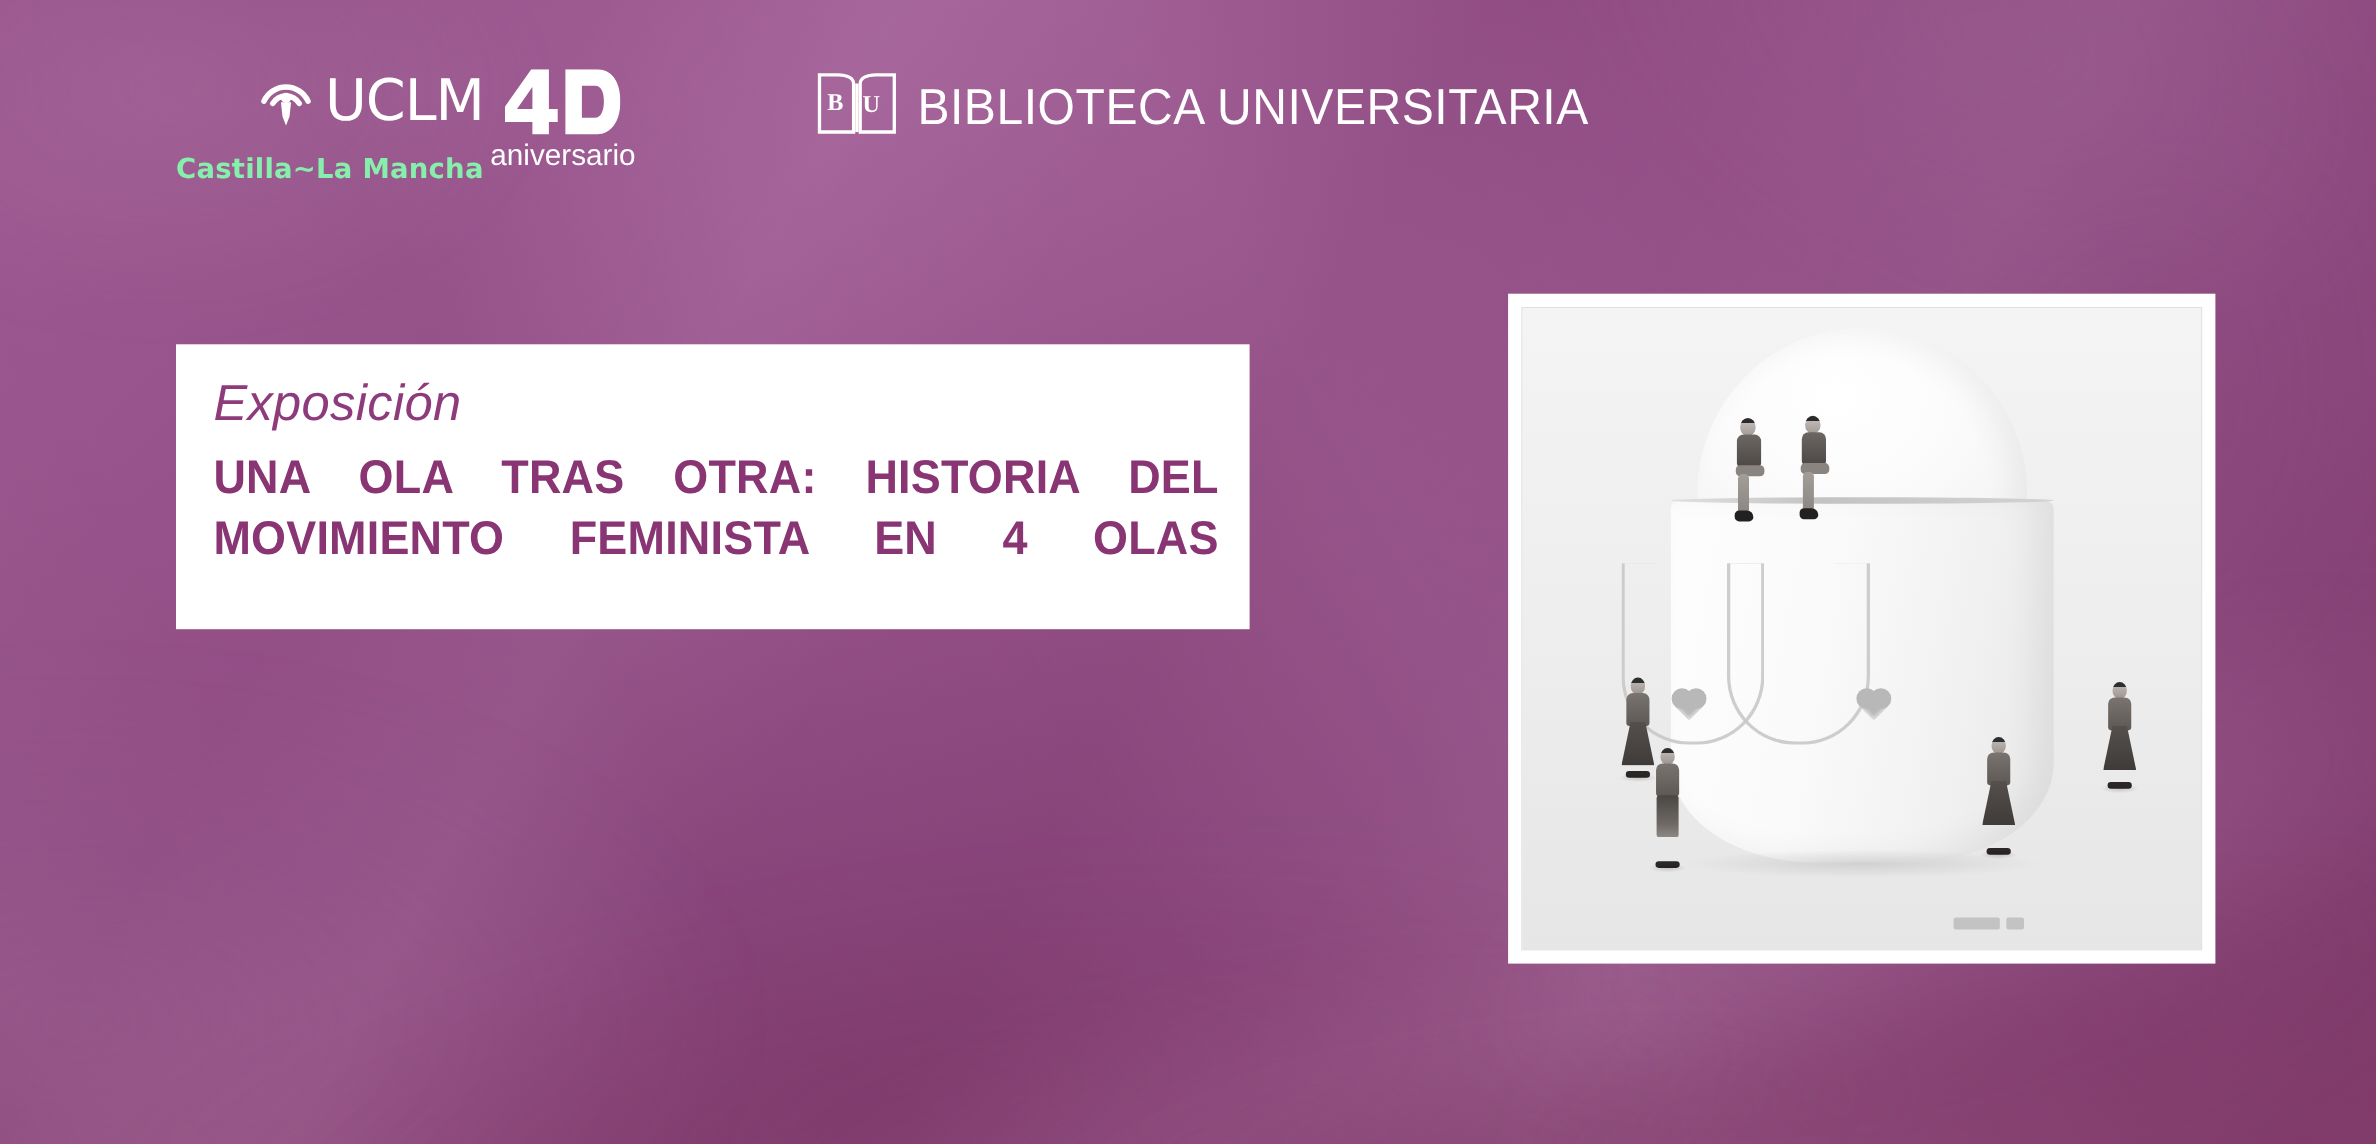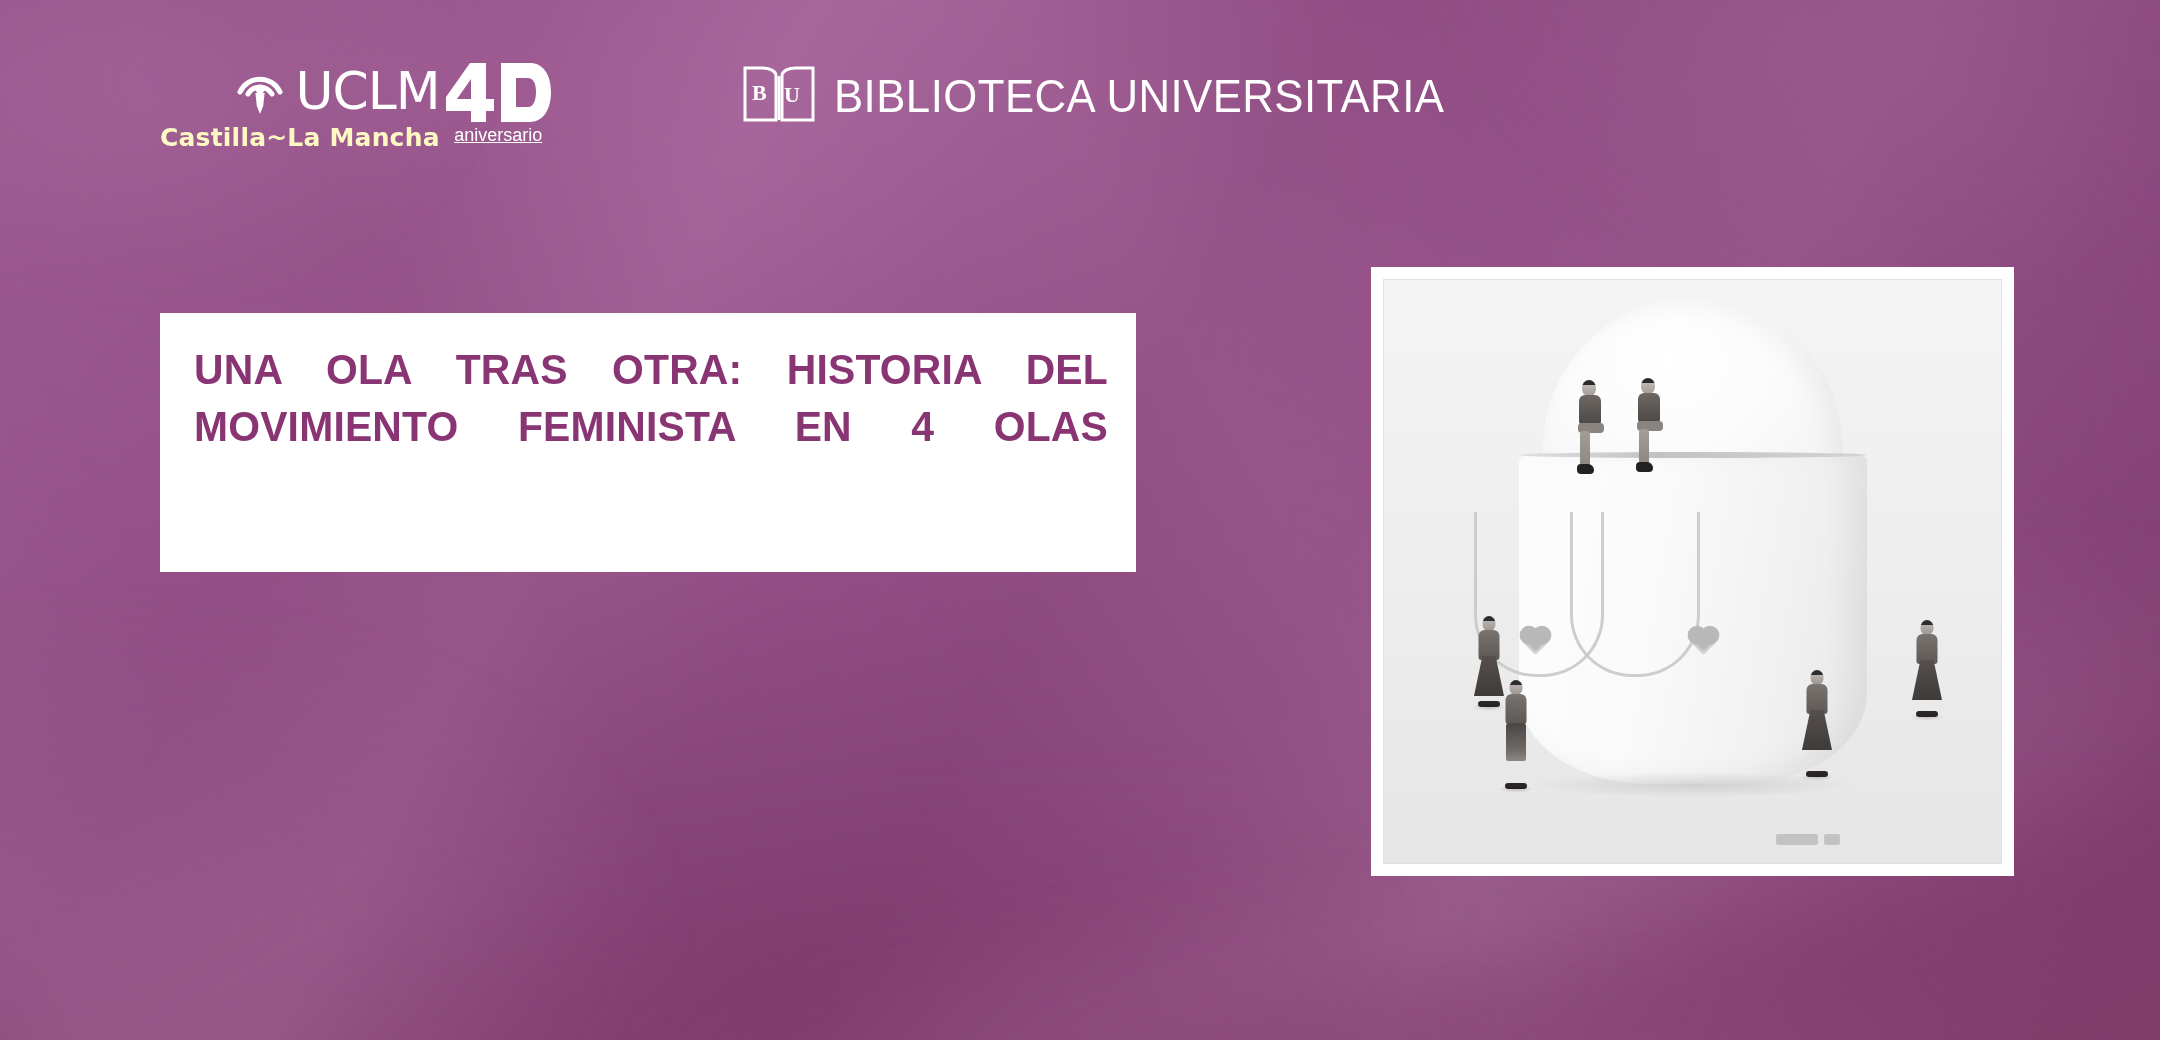--- a/index.html
+++ b/index.html
@@ -162,39 +162,38 @@
     letter-spacing: 0.5px;
     color: #ffffff;
     margin-top: 2px;
     margin-right: 2px;
   }
   .uclm-castilla {
     font-family: "DejaVu Sans", sans-serif;
     font-weight: 700;
     font-size: 25px;
     letter-spacing: 0.2px;
-    color: #fef9c3;
-    margin-top: 1px;
+    color: #86efac;
+    margin-top: 16px;
   }
   .uclm-anniv {
     margin-left: 6px;
     margin-top: 1px;
     display: flex;
     flex-direction: column;
     align-items: center;
   }
   .anniv-num { display:block; }
   .anniv-word {
     font-family: "Liberation Sans", sans-serif;
     font-weight: 300;
-    font-size: 18px;
+    font-size: 27px;
     letter-spacing: 0px;
     color: #ffffff;
     margin-top: -2px;
-    text-decoration: underline;
   }
 
   .bu-logo {
     position: absolute;
     left: 742px;
     top: 62px;
     display: flex;
     align-items: center;
     gap: 18px;
   }
@@ -540,20 +539,21 @@
           </g>
           <text x="10" y="38" font-family="Liberation Serif, serif" font-size="22" font-weight="700" fill="#ffffff">B</text>
           <text x="42" y="40" font-family="Liberation Serif, serif" font-size="22" font-weight="700" fill="#ffffff">U</text>
         </svg>
       </span>
       <span class="bu-text">BIBLIOTECA UNIVERSITARIA</span>
     </div>
   </div>
 
   <div class="white-panel">
+    <div class="kicker">Exposición</div>
     <div class="title">UNA OLA TRAS OTRA: HISTORIA DEL MOVIMIENTO FEMINISTA EN 4 OLAS</div>
   </div>
 
 
   <div class="photo-frame">
     <div class="photo">
       <div class="vessel-top"></div>
       <div class="vessel-body"></div>
       <div class="vessel-rim"></div>
       <div class="breast breast-l"></div>

